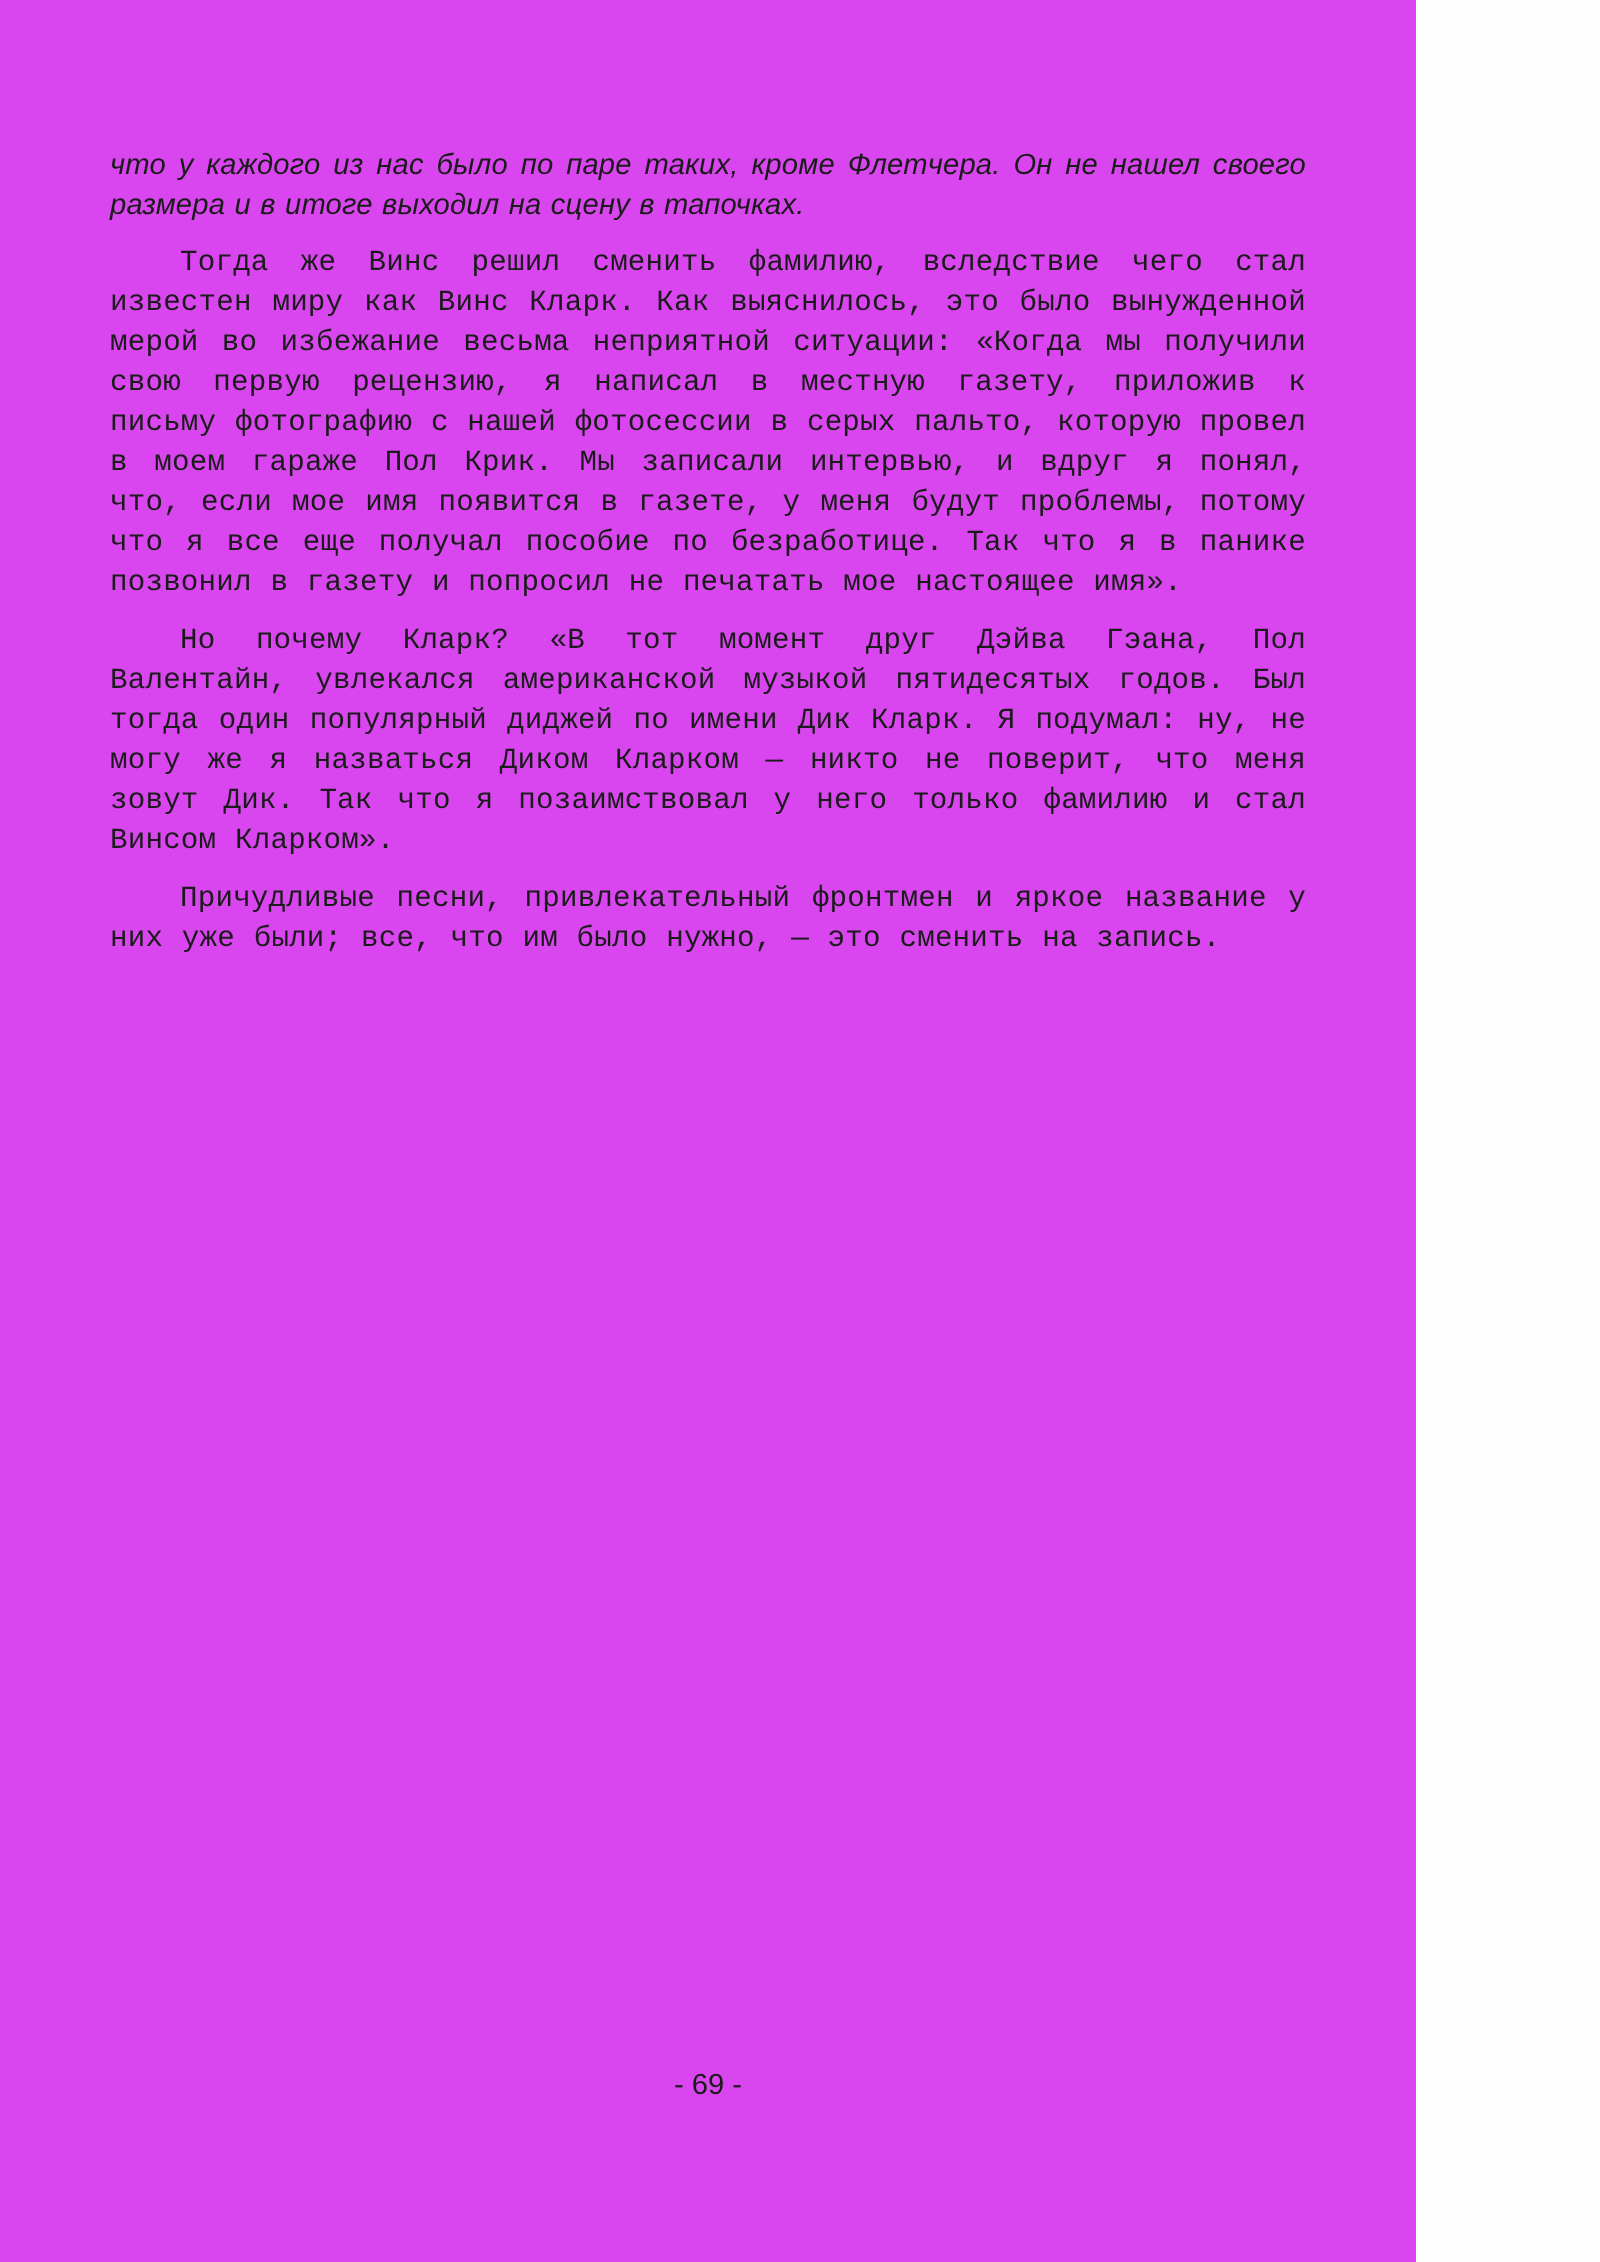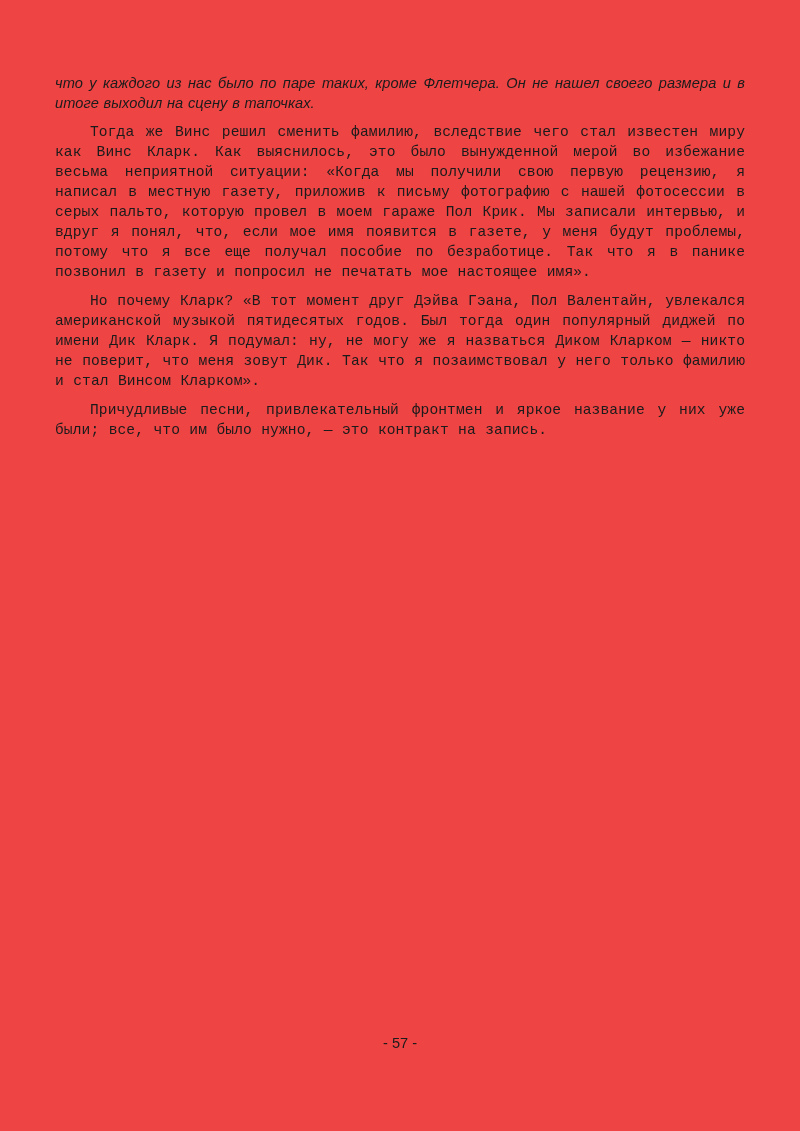--- a/index.html
+++ b/index.html
@@ -2,23 +2,23 @@
 <html><head>
 <meta charset="utf-8">
 <style>
   html, body {
     margin: 0;
     padding: 0;
     background: #fdfdfd;
   }
   .page {
     position: relative;
-    width: 800px;
+    width: 708px;
     height: 1131px;
-    background: #ef4444;
+    background: #d946ef;
     font-family: "Liberation Sans", sans-serif;
     color: #1b1b1b;
     overflow: hidden;
   }
   .content {
     position: absolute;
     left: 55px;
     right: 55px;
     top: 73px;
   }
@@ -49,16 +49,16 @@
   }
 </style>
 </head>
 <body>
 
 <div class="page">
   <div class="content">
     <p class="para italic">что у каждого из нас было по паре таких, кроме Флетчера. Он не нашел своего размера и в итоге выходил на сцену в тапочках.</p>
     <p class="para indent">Тогда же Винс решил сменить фамилию, вследствие чего стал известен миру как Винс Кларк. Как выяснилось, это было вынужденной мерой во избежание весьма неприятной ситуации: «Когда мы получили свою первую рецензию, я написал в местную газету, приложив к письму фотографию с нашей фотосессии в серых пальто, которую провел в моем гараже Пол Крик. Мы записали интервью, и вдруг я понял, что, если мое имя появится в газете, у меня будут проблемы, потому что я все еще получал пособие по безработице. Так что я в панике позвонил в газету и попросил не печатать мое настоящее имя».</p>
     <p class="para indent">Но почему Кларк? «В тот момент друг Дэйва Гэана, Пол Валентайн, увлекался американской музыкой пятидесятых годов. Был тогда один популярный диджей по имени Дик Кларк. Я подумал: ну, не могу же я назваться Диком Кларком — никто не поверит, что меня зовут Дик. Так что я позаимствовал у него только фамилию и стал Винсом Кларком».</p>
-    <p class="para indent">Причудливые песни, привлекательный фронтмен и яркое название у них уже были; все, что им было нужно, — это контракт на запись.</p>
+    <p class="para indent">Причудливые песни, привлекательный фронтмен и яркое название у них уже были; все, что им было нужно, — это сменить на запись.</p>
   </div>
-  <div class="footer">- 57 -</div>
+  <div class="footer">- 69 -</div>
 </div>
 
 </body></html>

